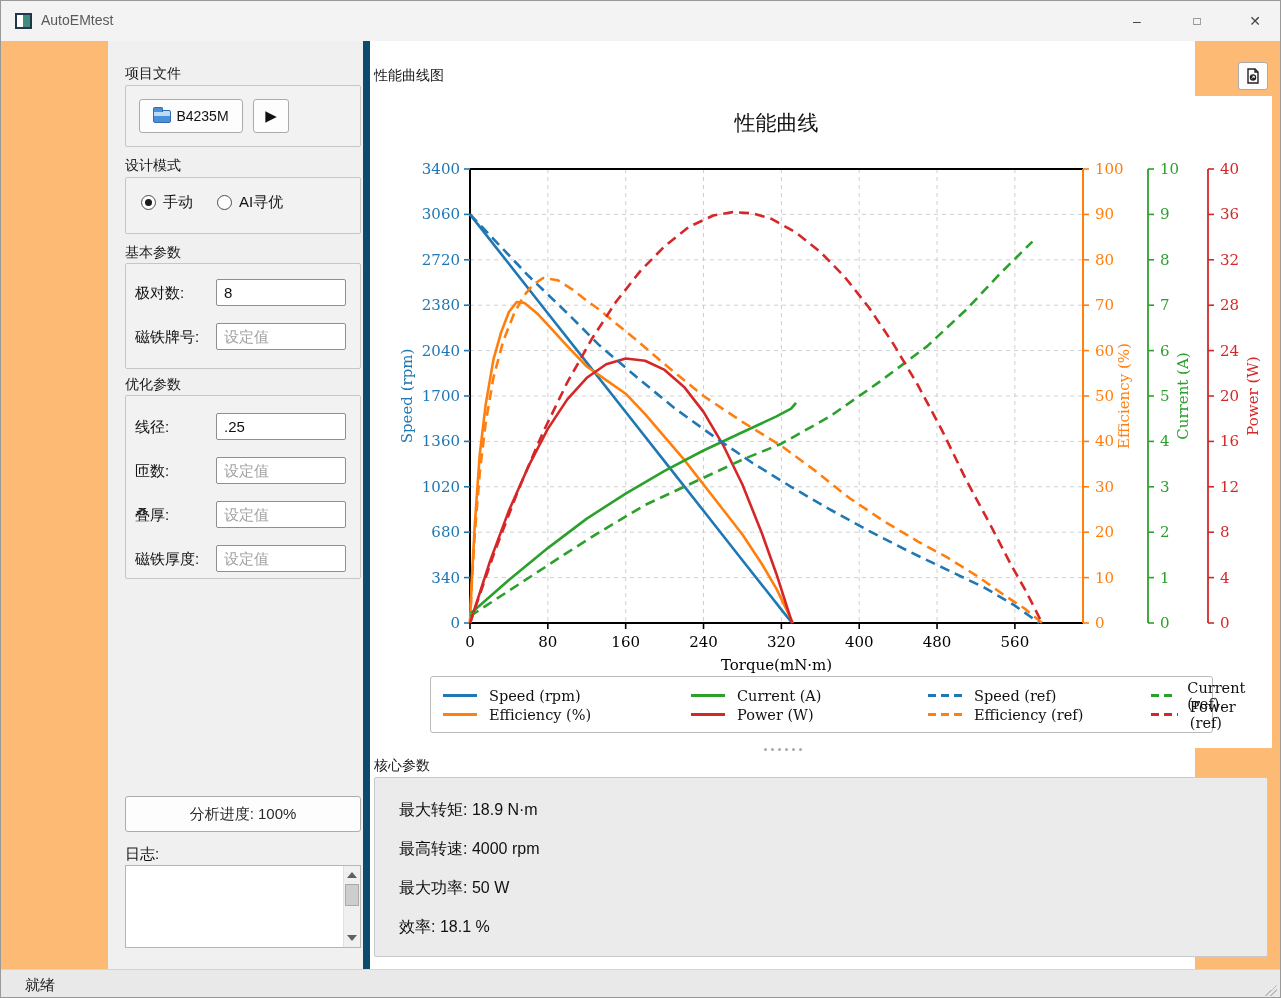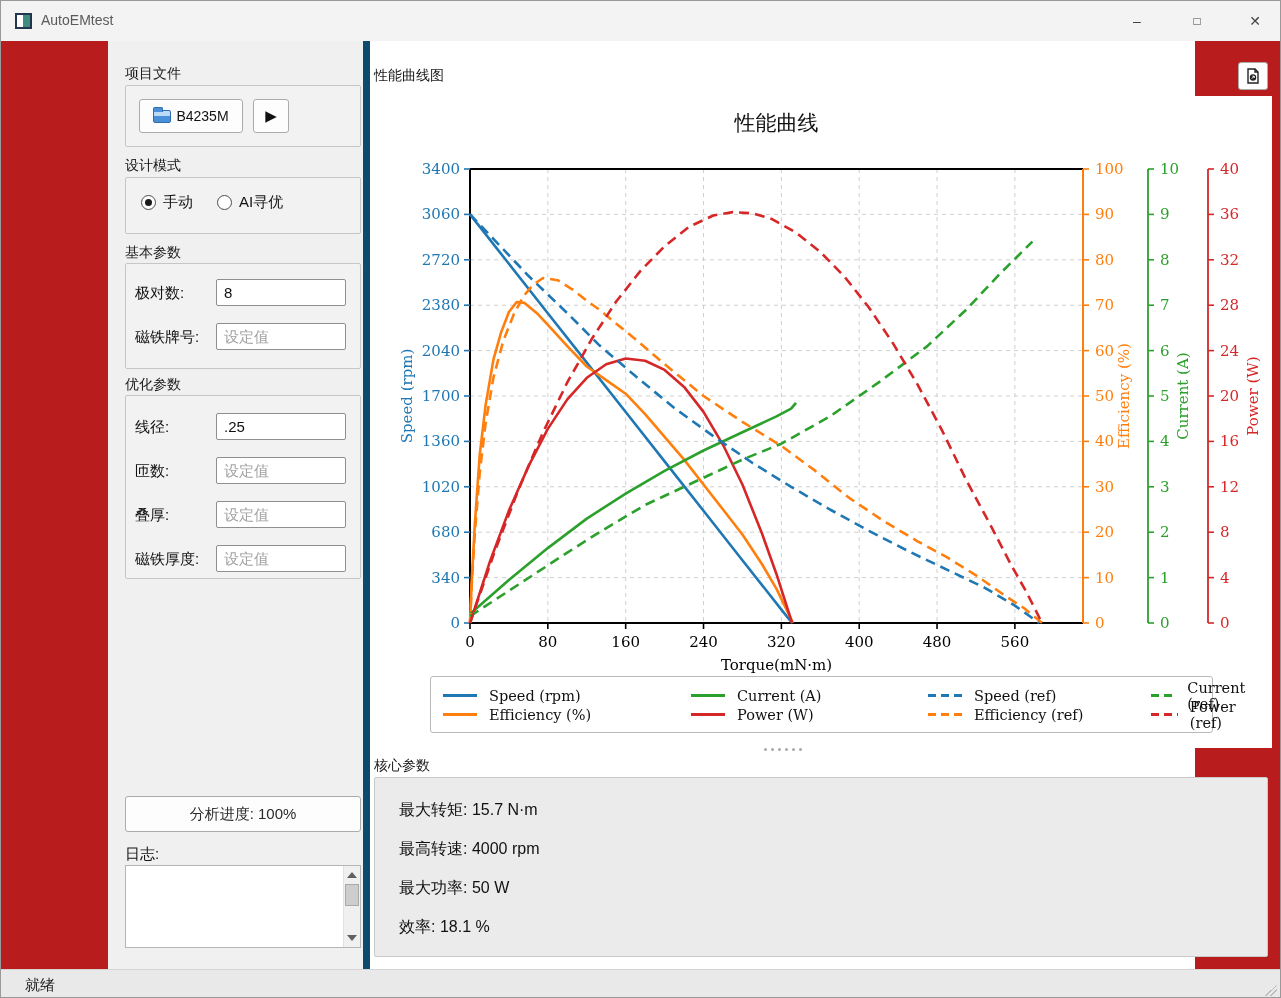--- a/index.html
+++ b/index.html
@@ -1,18 +1,18 @@
 <!DOCTYPE html>
 <html><head>
 <meta charset="utf-8">
 <style>
   * { margin:0; padding:0; box-sizing:border-box; }
   html,body { width:1281px; height:998px; }
   body { font-family:"Liberation Sans","DejaVu Sans",sans-serif; background:#d8d8d8; }
-  .app { position:relative; width:1281px; height:998px; background:#b91c1c; border:1px solid #999; overflow:hidden; }
+  .app { position:relative; width:1281px; height:998px; background:#fdba74; border:1px solid #999; overflow:hidden; }
 
   
   .titlebar { position:absolute; left:0; top:0; width:100%; height:40px; background:#f3f3f3; }
   .app-icon { position:absolute; left:14px; top:12px; width:17px; height:16px; border:2px solid #23344d; background:#fff; }
   .app-icon::after { content:""; position:absolute; right:0; top:0; width:7px; height:12px; background:#3e8d7e; }
   .win-title { position:absolute; left:40px; top:11px; font-size:14px; color:#5a5a5a; }
   .win-btn { position:absolute; top:6px; width:40px; height:28px; text-align:center; line-height:28px; font-size:14px; color:#444; cursor:default; }
   .win-btn.min { left:1116px; }
   .win-btn.max { left:1176px; font-size:12px; }
   .win-btn.close { left:1234px; }
@@ -347,21 +347,21 @@
       <i></i>
         <i></i>
         <i></i>
         <i></i>
         <i></i>
         <i></i>
     </div>
 
     <div class="core-label">核心参数</div>
     <div class="core-box">
-      <div class="core-item" style="top:22px">最大转矩: 15.7 N·m</div>
+      <div class="core-item" style="top:22px">最大转矩: 18.9 N·m</div>
       <div class="core-item" style="top:61px">最高转速: 4000 rpm</div>
       <div class="core-item" style="top:100px">最大功率: 50 W</div>
       <div class="core-item" style="top:139px">效率: 18.1 %</div>
     </div>
   </div>
 
   <div class="statusbar">
     <div class="status-text">就绪</div>
     <div class="grip"></div>
   </div>

